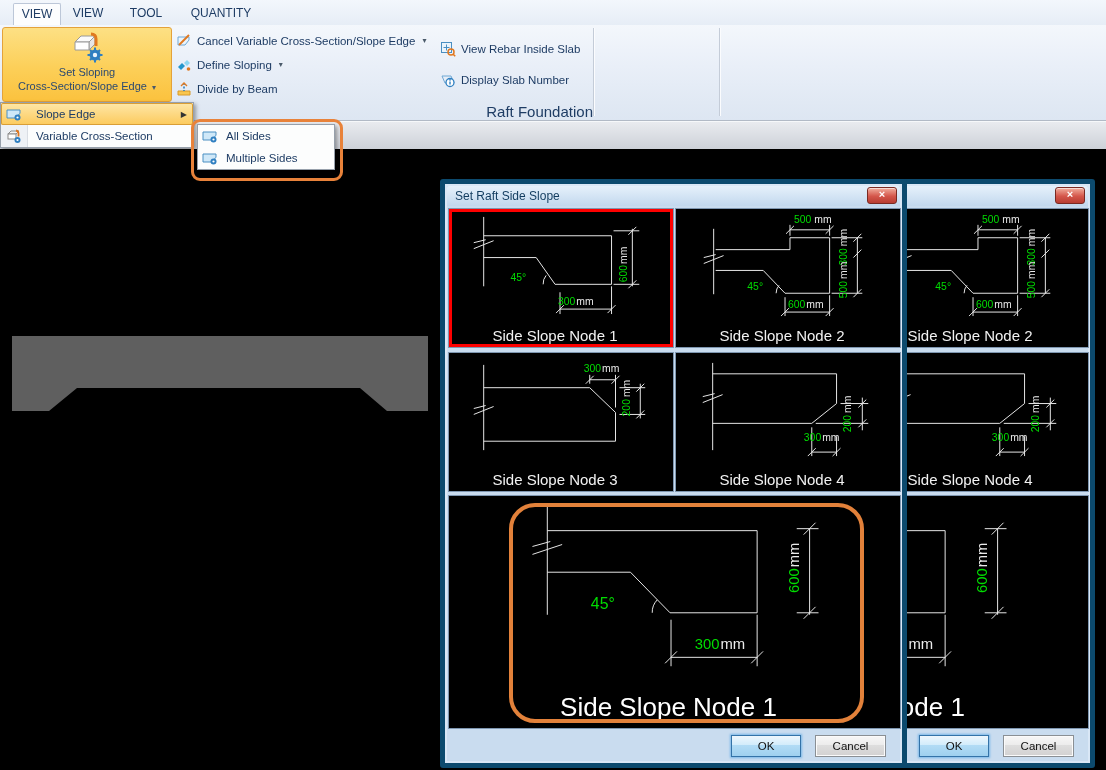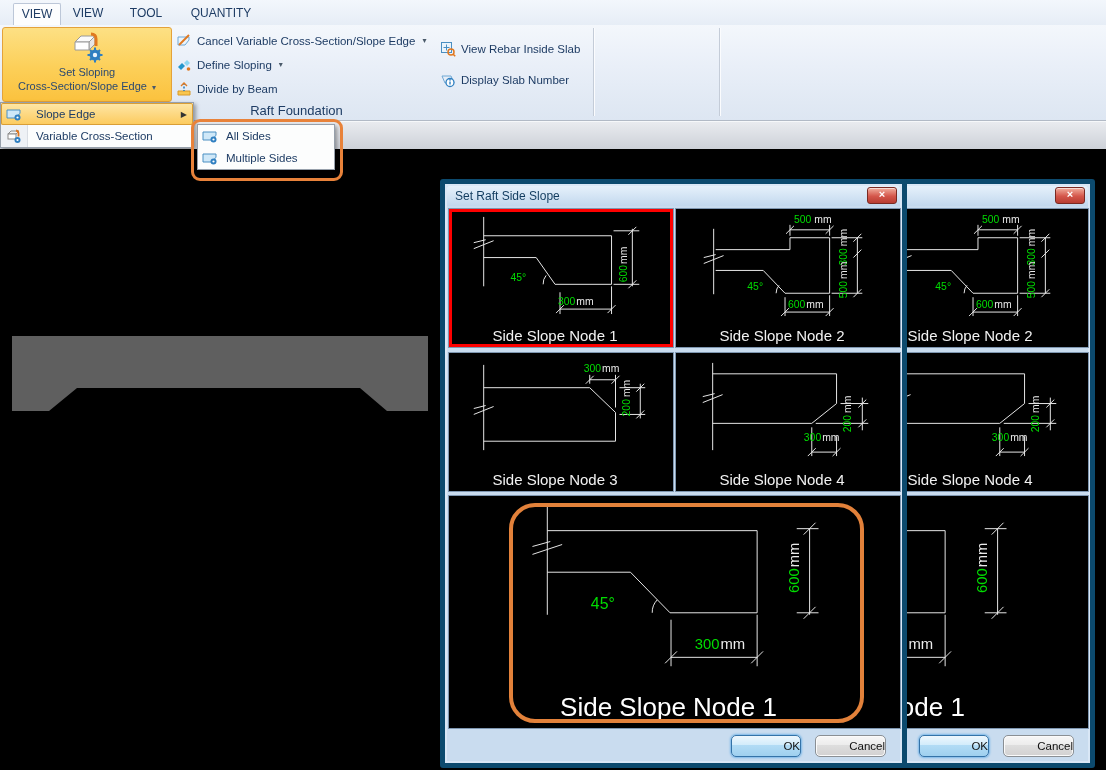--- a/index.html
+++ b/index.html
@@ -17,21 +17,21 @@
   .bigbtn{position:absolute;left:2px;top:27px;width:168px;height:73px;
           background:linear-gradient(#fde084,#fccf58 55%,#fbc23e);
           border:1px solid #e4a23a;border-radius:3px;text-align:center;color:#2c4a70;font-size:11px;cursor:default;}
   .bigbtn svg{position:absolute;left:66px;top:4px;}
   .bigbtn .l1{position:absolute;left:0;right:0;top:38px;}
   .bigbtn .l2{position:absolute;left:0;right:0;top:52px;}
   .ritem{position:absolute;height:17px;font-size:11.5px;color:#1e3c64;display:flex;align-items:center;gap:5px;cursor:default;white-space:nowrap;}
   .ritem svg{flex:0 0 auto;}
   .dd{font-size:8px;color:#4a5a6a;margin-left:2px;}
   .vsep{position:absolute;top:28px;height:88px;width:1px;background:#c4ccd8;box-shadow:1px 0 0 #fbfcfe;}
-  .grouplabel{position:absolute;left:0;top:103px;width:593px;text-align:center;font-size:13px;color:#1e3c64;}
+  .grouplabel{position:absolute;left:0;top:103px;width:593px;text-align:right;font-size:15px;color:#1e3c64;}
   .strip{position:absolute;left:0;top:121px;width:1106px;height:27px;
          background:linear-gradient(#e9ebef,#cdd1d8);border-top:1px solid #f6f8fa;}
   
   .shape-svg{position:absolute;left:12px;top:336px;}
   
   .menu{position:absolute;left:0;top:102px;width:192px;background:#fcfdfd;border:1px solid #97a0ab;
         box-shadow:2px 2px 4px rgba(0,0,0,.35);z-index:20;}
   .gutter{position:absolute;left:0;top:0;bottom:0;width:26px;background:#eef1f5;border-right:1px solid #d9dde3;}
   .mitem{position:relative;height:22px;display:flex;align-items:center;font-size:11.5px;color:#1e3c64;cursor:default;}
   .mitem svg{margin-left:5px;margin-right:14px;flex:0 0 auto;}
@@ -56,22 +56,22 @@
   .p2{left:230px;top:24px;width:224px;height:138px;}
   .p3{left:3px;top:168px;width:224px;height:138px;}
   .p4{left:230px;top:168px;width:224px;height:138px;}
   .pbig{left:3px;top:311px;width:451px;height:232px;}
   .panel svg{position:absolute;left:0;top:0;}
   .cap{position:absolute;left:0;right:12px;bottom:3px;text-align:center;color:#f2f2f2;font-size:15px;}
   .pbig .cap{bottom:5px;font-size:26px;color:#fff;}
   .sel-red{position:absolute;inset:0;border:3px solid #fe0000;pointer-events:none;}
   .big-annot{position:absolute;left:60px;top:7px;width:347px;height:212px;border:4px solid #e2813a;
              border-radius:26px;pointer-events:none;}
-  .btn{position:absolute;top:551px;height:22px;font-size:11.5px;color:#111;text-align:right;line-height:20px;
-       border-radius:5px;cursor:default;box-sizing:border-box;}
+  .btn{position:absolute;top:551px;height:22px;font-size:11.5px;color:#111;text-align:center;line-height:20px;
+       border-radius:0;cursor:default;box-sizing:border-box;}
   .btn-ok{left:286px;width:70px;border:1px solid #3473a8;
           background:linear-gradient(#eef7fd,#d2ecfb 45%,#b2dcf5 45%,#9fd0ef);box-shadow:0 0 2px 1px #7ab8e8;}
   .btn-cancel{left:370px;width:71px;border:1px solid #8a8f94;
           background:linear-gradient(#f7f7f7,#ececec 45%,#dedede 45%,#d2d1d1);box-shadow:inset 0 0 0 1px #fbfbfb;}
   
   svg text{font-family:"Liberation Sans",sans-serif;}
   .cad{stroke:#e8e8e8;fill:none;stroke-width:1;}
   .g{fill:#00dd00;}
   .w{fill:#ebebeb;}
 </style>

